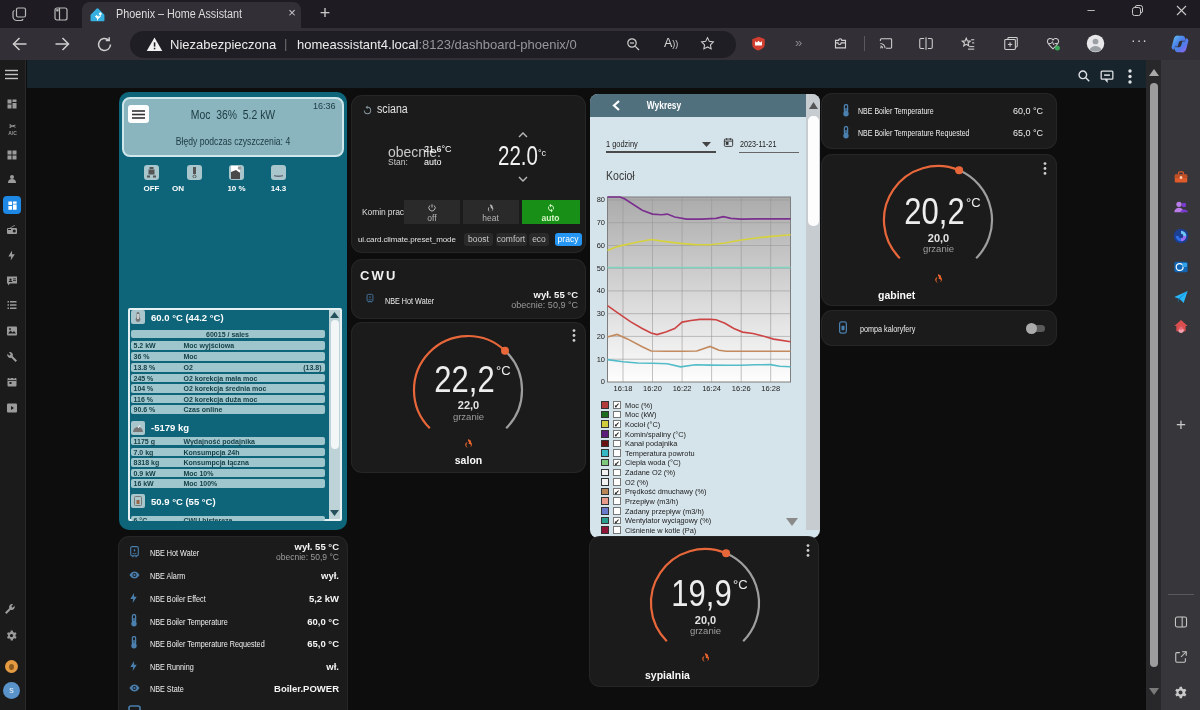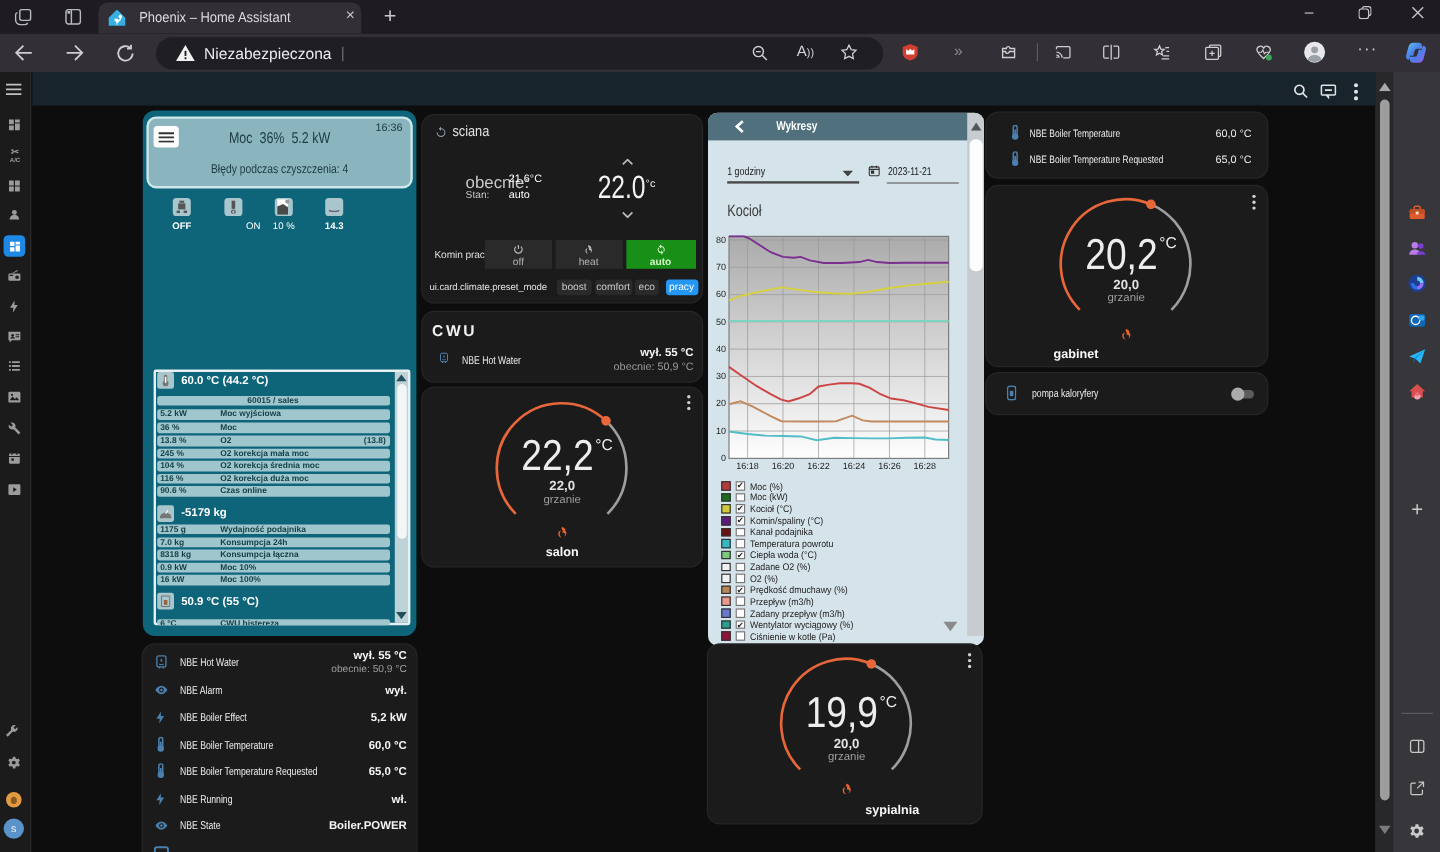--- a/index.html
+++ b/index.html
@@ -93,20 +93,21 @@
       <path d="M13.2 1.2 v3.4 h-3.4" fill="none"></path>
   </svg>
   <div class="abs" id="urlpill"></div>
   <svg class="abs" style="left:146px;top:36px" width="17" height="17" viewBox="0 0 24 24" fill="#f2f2f2">
     <path d="M12 2 L23 21 H1 Z"></path>
       <rect x="11" y="9" width="2.2" height="6" fill="#1f1e24"></rect>
       <rect x="11" y="16.6" width="2.2" height="2.2" fill="#1f1e24"></rect>
   </svg>
   <div class="abs" style="left:170px;top:37px;font-size:13px;color:#ececec">Niezabezpieczona</div>
   <div class="abs" style="left:284px;top:36px;font-size:13px;color:#6c6b70">|</div>
+  <div class="abs" style="left:297px;top:37px;font-size:13px;color:#ececec">homeassistant4.local<span style="color:#97969b">:8123/dashboard-phoenix/0</span></div>
 
   <svg class="abs" style="left:626px;top:37px" width="14" height="14" viewBox="0 0 14 14" fill="none" stroke="#cfcfcf" stroke-width="1.2">
     <circle cx="6" cy="6" r="4.2"></circle>
       <line x1="9.3" y1="9.3" x2="13" y2="13"></line>
       <line x1="4" y1="6" x2="8" y2="6"></line>
   </svg>
   <div class="abs" style="left:664px;top:36px;font-size:12.5px;color:#d5d5d5">A<span style="font-size:9px">))</span></div>
   <svg class="abs" style="left:700px;top:36px" width="15" height="15" viewBox="0 0 24 24" fill="none" stroke="#cfcfcf" stroke-width="1.7">
     <path d="M12 2.6 14.9 8.6 21.4 9.5 16.7 14.1 17.8 20.6 12 17.5 6.2 20.6 7.3 14.1 2.6 9.5 9.1 8.6Z"></path>
   </svg>
@@ -279,22 +280,22 @@
       </svg>
     <svg class="abs" style="left:231px;top:106px" width="12" height="13" viewBox="0 0 12 13">
         <rect x="0" y="0" width="9" height="6" fill="#fff"></rect>
         <circle cx="8.5" cy="2" r="1.8" fill="#999"></circle>
         <path d="M0 6 l5 -2 4 3 v6 h-9z" fill="#4a4a4a"></path>
       </svg>
     <svg class="abs" style="left:274px;top:110px" width="9" height="7" viewBox="0 0 9 7" fill="none" stroke="#667">
         <path d="M0 5.5 Q4.5 7 9 5.5" stroke-width="1.3"></path>
       </svg>
     <div class="abs" style="left:129px;top:124px;width:45px;text-align:center;font-size:8px;font-weight:700;color:#fff">OFF</div>
-    <div class="abs" style="left:172px;top:124px;width:45px;text-align:right;font-size:8px;font-weight:400;color:#fff">ON</div>
-    <div class="abs" style="left:214px;top:124px;width:45px;text-align:center;font-size:8px;font-weight:400;color:#fff">10 %</div>
+    <div class="abs" style="left:172px;top:124px;width:45px;text-align:left;font-size:8px;font-weight:700;color:#fff">ON</div>
+    <div class="abs" style="left:214px;top:124px;width:45px;text-align:center;font-size:8px;font-weight:700;color:#fff">10 %</div>
     <div class="abs" style="left:256px;top:124px;width:45px;text-align:center;font-size:8px;font-weight:700;color:#fff">14.3</div>
 
     <div class="abs" style="left:128px;top:248px;width:214px;height:213px;border:2px solid #e7f1f3;border-radius:2px;background:#0e657a"></div>
     <div class="abs" style="left:131px;top:250px;width:14px;height:14px;background:#a9c6cc;border-radius:2px"></div>
     <svg class="abs" style="left:135px;top:252px" width="6" height="10" viewBox="0 0 6 10">
         <rect x="1.6" y="0" width="2.8" height="7" rx="1.4" fill="#777"></rect>
         <circle cx="3" cy="7.5" r="2.4" fill="#777"></circle>
         <rect x="2.4" y="2" width="1.2" height="5" fill="#fff"></rect>
       </svg>
     <div class="abs" style="left:151px;top:252px;font-size:9.5px;font-weight:700;color:#fff">60.0 °C (44.2 °C)</div>
@@ -647,21 +648,21 @@
       <path d="M 81.1 10.3 A 54 54 0 0 1 98.2 98.2" fill="none" stroke="#9e9e9e" stroke-width="2.2"></path>
       <circle cx="81.1" cy="10.3" r="4" fill="#e8673a"></circle>
     </svg>
     <div class="abs" style="left:645px;top:513px;width:113px;text-align:center;font-size:36px;color:#ededed;transform:scaleX(0.86)">19,9</div>
     <div class="abs" style="left:733px;top:517px;font-size:13px;color:#ededed">°C</div>
     <div class="abs" style="left:645px;top:554px;width:121px;text-align:center;font-size:11px;font-weight:700;color:#e2e2e2">20,0</div>
     <div class="abs" style="left:645px;top:565px;width:121px;text-align:center;font-size:9.5px;color:#9e9e9e">grzanie</div>
     <svg class="abs" style="left:700px;top:591px" width="11" height="13" viewBox="0 0 24 24" fill="#e8642c">
         <path d="M12 2 C 8 7 16 8 12 13 C 18 12 19 17 15 20 a6.5 6.5 0 0 0 2.5 -11 C 19 5 14 4 12 2z M 10 9 C 6 13 7 21 12 21 a4 4 0 0 1 -2 -12z"></path>
       </svg>
-    <div class="abs" style="left:645px;top:609px;width:121px;text-align:right;font-size:10.5px;font-weight:700;color:#fafafa">sypialnia</div>
+    <div class="abs" style="left:645px;top:609px;width:121px;text-align:left;font-size:10.5px;font-weight:700;color:#fafafa">sypialnia</div>
     <svg class="abs" style="left:806px;top:484px" width="4" height="13" viewBox="0 0 4 13">
         <circle cx="2" cy="1.6" r="1.4" fill="#cfcfcf"></circle>
         <circle cx="2" cy="6.5" r="1.4" fill="#cfcfcf"></circle>
         <circle cx="2" cy="11.4" r="1.4" fill="#cfcfcf"></circle>
       </svg>
     <div class="card" id="sens"></div>
     <svg class="abs" style="left:841px;top:44px" width="10" height="13" viewBox="0 0 10 13">
         <rect x="3.4" y="0.5" width="3.2" height="8" rx="1.6" fill="none" stroke="#4a7fae" stroke-width="1.3"></rect>
         <circle cx="5" cy="9.7" r="2.7" fill="#4a7fae"></circle>
         <rect x="4.3" y="4" width="1.4" height="5" fill="#4a7fae"></rect>

